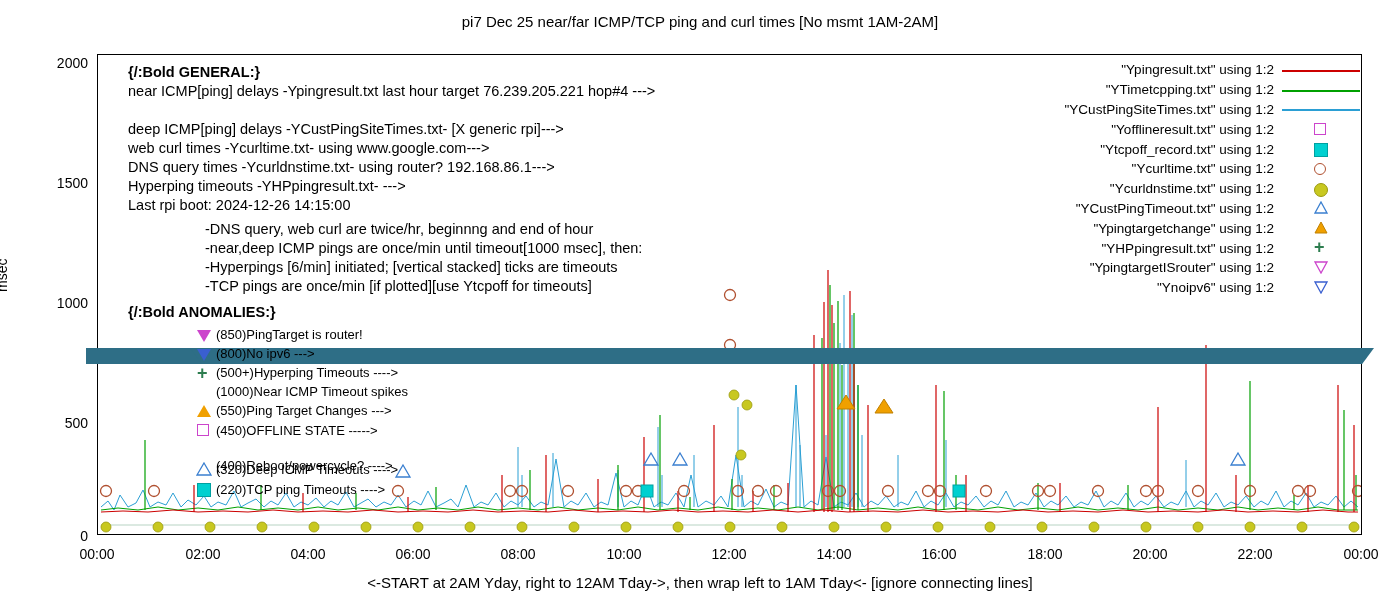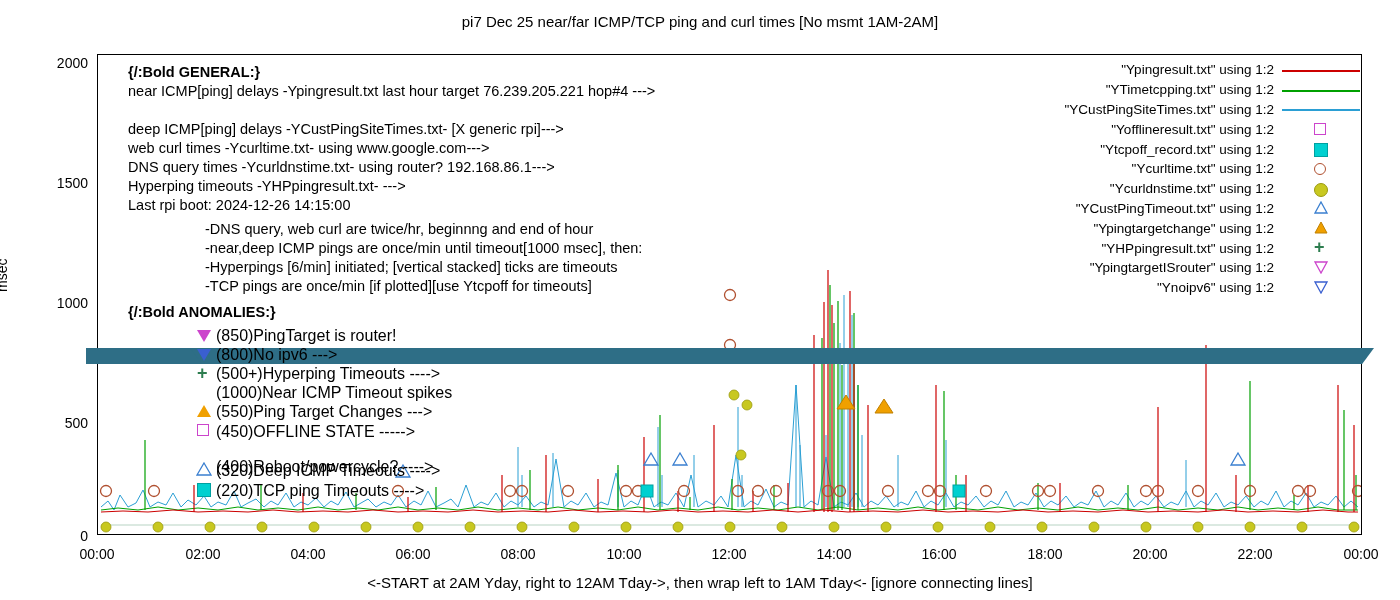--- a/index.html
+++ b/index.html
@@ -20,21 +20,21 @@
   .legline{position:absolute;left:0;top:9px;width:78px;height:2px;}
   .legmark{position:absolute;left:32px;top:3px;width:12px;height:12px;}
   .sq{border:1.5px solid;box-sizing:border-box;}
   .circ{border:1.5px solid;border-radius:50%;box-sizing:border-box;}
   .circf{border-radius:50%;}
   .tri{width:0;height:0;border-left:7px solid transparent;border-right:7px solid transparent;}
   .triu{border-bottom:12px solid;}
   .trid{border-top:12px solid;}
   .plus{font-size:18px;line-height:12px;font-weight:600;}
   svg{display:block;}
-  .anomrow{position:absolute;font-size:16px;white-space:nowrap;text-align:center;}
+  .anomrow{position:absolute;font-size:13px;white-space:nowrap;text-align:center;}
   .markbox{position:absolute;width:16px;height:16px;}
 </style>
 </head>
 <body>
 
 <div id="root">
 
   <div class="title">pi7 Dec 25  near/far ICMP/TCP ping and curl times [No msmt 1AM-2AM]</div>
 
   <div class="ylabel">msec</div>

